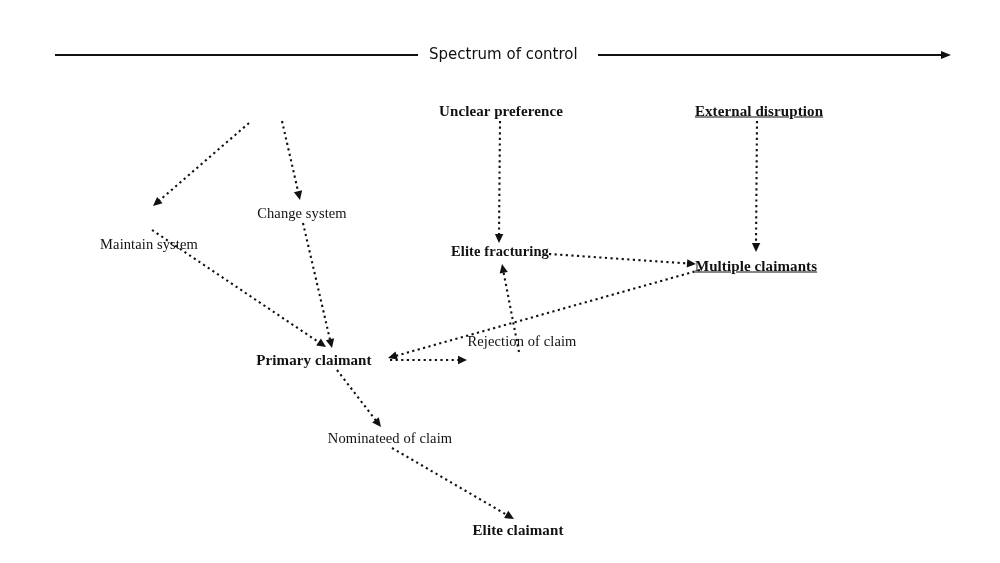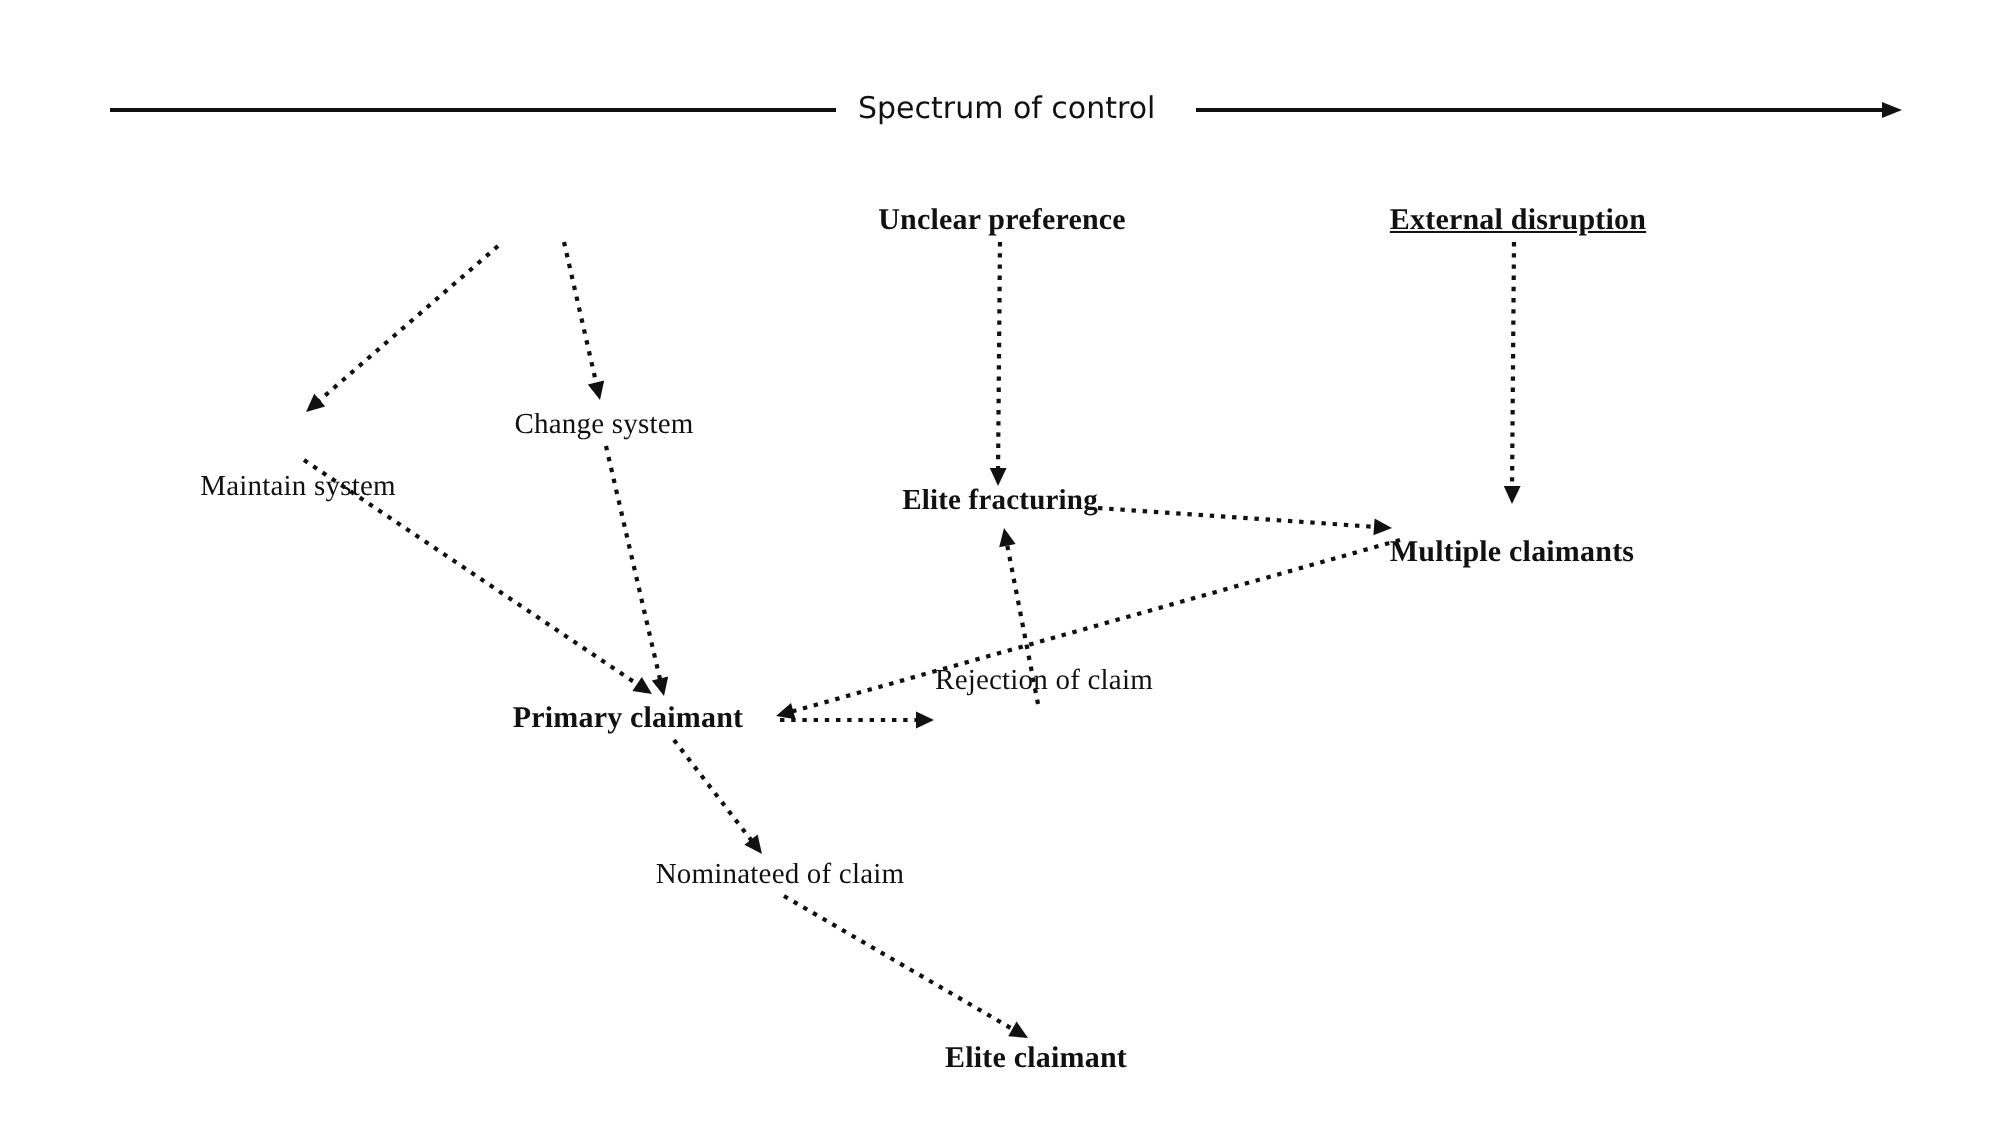--- a/index.html
+++ b/index.html
@@ -100,19 +100,19 @@
       <polygon points="381,427 372.2,422.4 378.8,417.3" class="edge-arrowhead"></polygon>
       <line x1="392" y1="448" x2="508.8" y2="516.0" class="edge-line"></line>
       <polygon points="514,519 504.1,518.1 508.3,510.8" class="edge-arrowhead"></polygon>
     </svg>
 
   <div class="node bold" style="left: 501px; top: 111px;">Unclear preference</div>
   <div class="node bold" style="left: 759px; top: 111px; text-decoration: underline;">External disruption</div>
   <div class="node" style="left: 149px; top: 220px; margin-top: 24px;">Maintain system</div>
   <div class="node" style="left: 302px; top: 213px;">Change system</div>
   <div class="node" style="left: 500px; top: 251px; font-weight: bold;">Elite fracturing</div>
-  <div class="node bold" style="left: 756px; top: 277px;">Multiple claimants</div>
+  <div class="node bold" style="left: 756px; top: 266px; text-decoration: underline;">Multiple claimants</div>
   <div class="node bold" style="left: 314px; top: 360px;">Primary claimant</div>
   <div class="node" style="left: 522px; top: 341px;">Rejection of claim</div>
   <div class="node" style="left: 390px; top: 438px;">Nominateed of claim</div>
   <div class="node bold" style="left: 518px; top: 530px;">Elite claimant</div>
 
 </div>
 
 </body></html>

